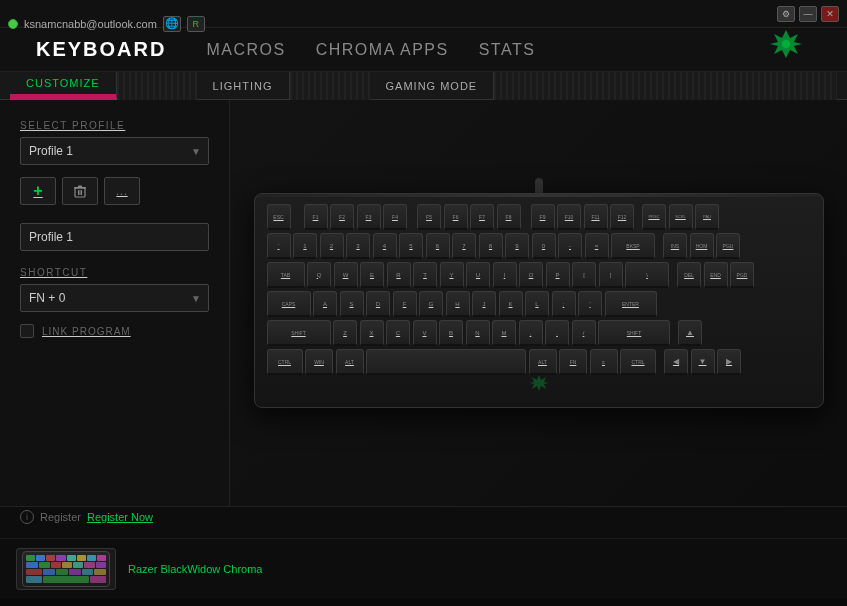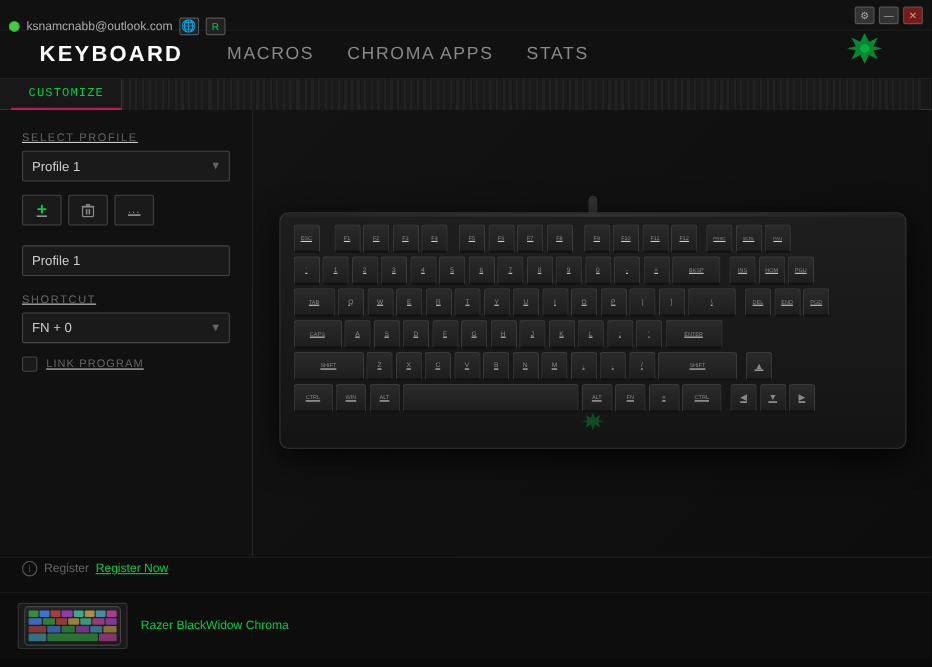--- a/index.html
+++ b/index.html
@@ -112,22 +112,21 @@
       padding: 0 16px;
       height: 28px;
       display: flex;
       align-items: center;
       cursor: pointer;
       text-transform: uppercase;
       border-right: 1px solid #333;
     }
     .sub-nav-item.active {
       color: #00cc44;
-      border-bottom: 2px solid #be185d;
-      font-family: Liberation Mono, monospace;
+      border-bottom: 6px solid #be185d;
     }
     .sub-nav-fill {
       flex: 1;
       height: 28px;
       background: repeating-linear-gradient(
         90deg,
         #222 0px, #222 2px,
         #1a1a1a 2px, #1a1a1a 6px
       );
     }
@@ -417,21 +416,23 @@
         <polygon points="24,4 28,12 36,8 32,16 40,18 32,20 36,28 28,24 24,32 20,24 12,28 16,20 8,18 16,16 12,8 20,12" opacity="0.7"></polygon>
         <circle cx="24" cy="18" r="4" fill="#00cc44" opacity="0.8"></circle>
       </g>
     </svg>
   </div>
 </div>
 
 <div id="sub-nav">
   <div class="sub-nav-item active">CUSTOMIZE</div>
   <div class="sub-nav-fill" style="width:80px; flex:none;"></div>
+  <div class="sub-nav-item">LIGHTING</div>
   <div class="sub-nav-fill" style="width:80px; flex:none;"></div>
+  <div class="sub-nav-item">GAMING MODE</div>
   <div class="sub-nav-fill"></div>
 </div>
 
 <div id="content" style="height: 406px; display:flex;">
 
   <div id="left-panel">
 
     <div class="label">SELECT PROFILE</div>
     <div class="select-wrap">
       <select class="select-box">

